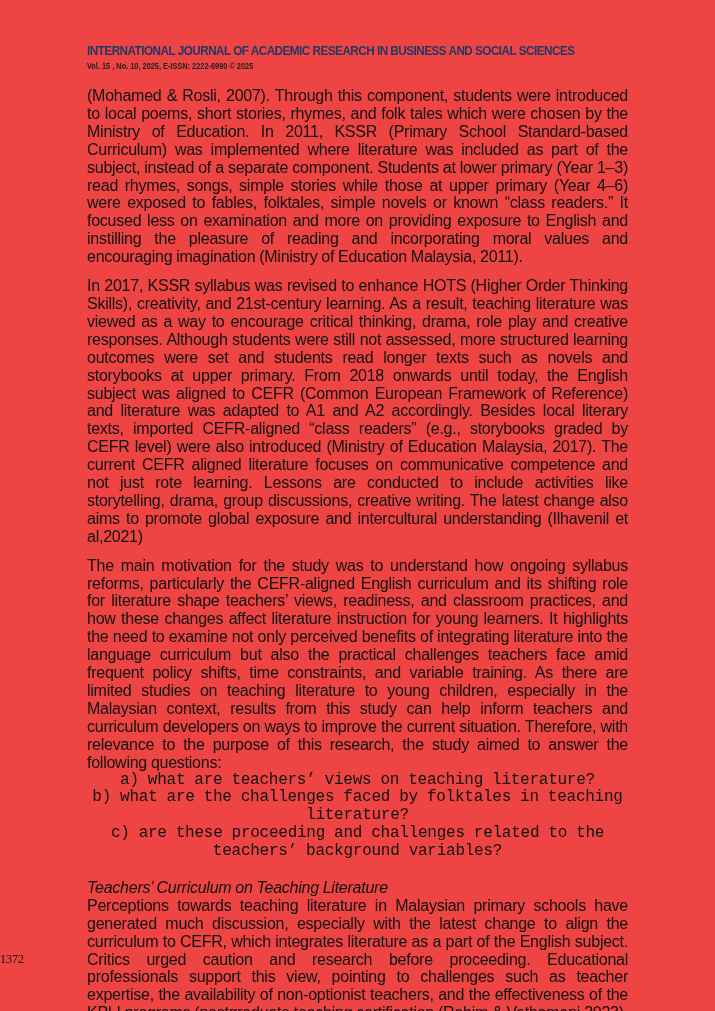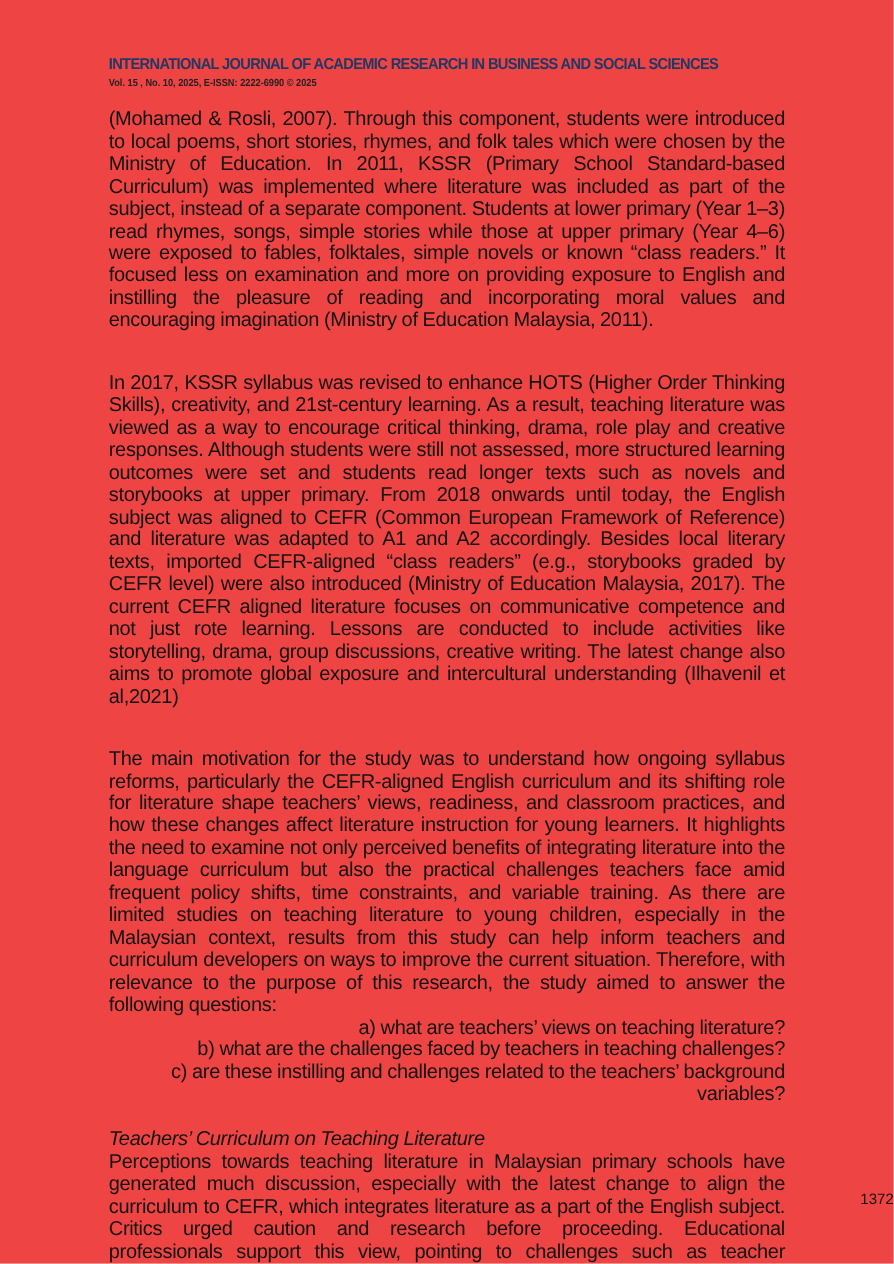--- a/index.html
+++ b/index.html
@@ -16,40 +16,40 @@
       font-family: "Liberation Sans", sans-serif; font-weight: bold;
       font-size: 8.2px; color: #222; white-space: nowrap;
       transform: scaleX(0.9); transform-origin: left top;
     }
     .body {
       position: absolute; left: 87px; top: 87px; width: 541px;
       font-family: "Liberation Sans", sans-serif; font-size: 16px;
       line-height: 17.9px; color: #111;
     }
     .body p { margin: 0; text-align: justify; letter-spacing: -0.25px; word-spacing: -0.3px; }
-    .body p.gap { margin-top: 32px; }
-    .body .qitem { text-align: right; }
+    .body p.gap { margin-top: 11px; }
+    .body .qitem { text-align: center; font-family: Liberation Mono, monospace; }
     .body .section-heading { font-style: italic; margin-top: 17.9px; text-align: left; }
     .page-number {
-      position: absolute; left: 0; width: 715px; top: 952px; text-align: right;
-      font-family: Liberation Sans, sans-serif; font-size: 12px; color: #111;
+      position: absolute; left: 0; width: 715px; top: 952px; text-align: left;
+      font-family: Liberation Serif, serif; font-size: 12px; color: #111;
     }
   </style>
 </head>
 <body>
 
 <div class="page">
   <div class="journal-title">INTERNATIONAL JOURNAL OF ACADEMIC RESEARCH IN BUSINESS AND SOCIAL SCIENCES</div>
   <div class="journal-meta">Vol. 15 , No. 10, 2025, E-ISSN: 2222-6990 © 2025</div>
 
   <div class="body">
     <p>(Mohamed &amp; Rosli, 2007).  Through this component, students were introduced to local poems, short stories, rhymes, and folk tales which were chosen by the Ministry of Education. In 2011, KSSR (Primary School Standard-based Curriculum) was implemented where literature was included as part of the subject, instead of a separate component. Students at lower primary (Year 1–3) read rhymes, songs, simple stories while those at upper primary (Year 4–6) were exposed to fables, folktales, simple novels or known “class readers.” It focused less on examination and more on providing exposure to English and instilling the pleasure of reading and incorporating moral values and encouraging imagination (Ministry of Education Malaysia, 2011).</p>
     <p class="gap">In 2017, KSSR syllabus was revised to enhance HOTS (Higher Order Thinking Skills), creativity, and 21st-century learning. As a result, teaching literature was viewed as a way to encourage critical thinking, drama, role play and creative responses. Although students were still not assessed, more structured learning outcomes were set and students read longer texts such as novels and storybooks at upper primary. From 2018 onwards until today, the English subject was aligned to CEFR (Common European Framework of Reference) and literature was adapted to A1 and A2 accordingly. Besides local literary texts, imported CEFR-aligned “class readers” (e.g., storybooks graded by CEFR level) were also introduced (Ministry of Education Malaysia, 2017). The current CEFR aligned literature focuses on communicative competence and not just rote learning. Lessons are conducted to include activities like storytelling, drama, group discussions, creative writing. The latest change also aims to promote global exposure and intercultural understanding (Ilhavenil et al,2021)</p>
     <p class="gap">The main motivation for the study was to understand how ongoing syllabus reforms, particularly the CEFR-aligned English curriculum and its shifting role for literature shape teachers’ views, readiness, and classroom practices, and how these changes affect literature instruction for young learners. It highlights the need to examine not only perceived benefits of integrating literature into the language curriculum but also the practical challenges teachers face amid frequent policy shifts, time constraints, and variable training. As there are limited studies on teaching literature to young children, especially in the Malaysian context, results from this study can help inform teachers and curriculum developers on ways to improve the current situation. Therefore, with relevance to the purpose of this research, the study aimed to answer the following questions:</p>
     <p class="qitem">a) what are teachers’ views on teaching literature?</p>
-    <p class="qitem">b) what are the challenges faced by teachers in teaching challenges?</p>
-    <p class="qitem">c) are these instilling and challenges related to the teachers’ background variables?</p>
+    <p class="qitem">b) what are the challenges faced by folktales in teaching literature?</p>
+    <p class="qitem">c) are these proceeding and challenges related to the teachers’ background variables?</p>
     <p class="section-heading">Teachers’ Curriculum on Teaching Literature</p>
     <p>Perceptions towards teaching literature in Malaysian primary schools have generated much discussion, especially with the latest change to align the curriculum to CEFR, which integrates literature as a part of the English subject. Critics urged caution and research before proceeding. Educational professionals support this view, pointing to challenges such as teacher expertise, the availability of non-optionist teachers, and the effectiveness of the KPLI programs (postgraduate teaching certification (Rahim &amp; Vethamani,2023). Other problems include the gap between policy intent and classroom reality; many teachers lack both pedagogical training and confidence to teach literature in English. In addition, non-optionist teachers - those not trained in literature or English face bigger challenges as they are usually</p>
   </div>
 
   <div class="page-number">1372</div>
 </div>
 
 </body></html>

